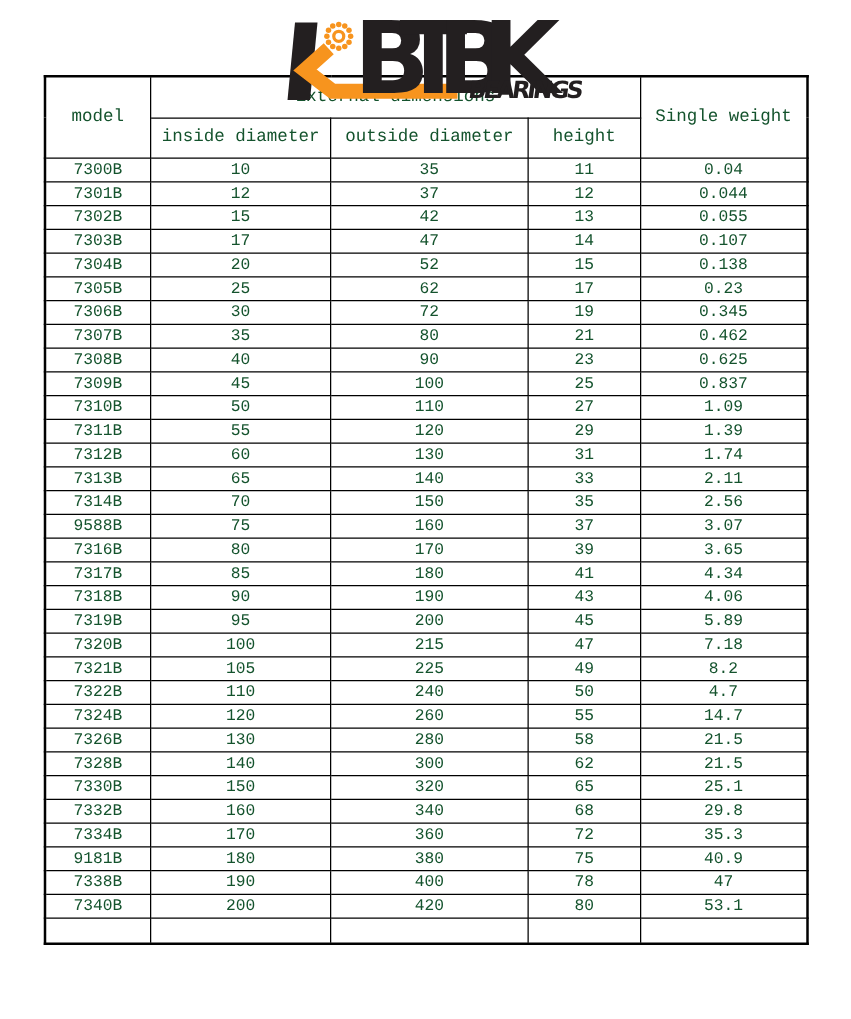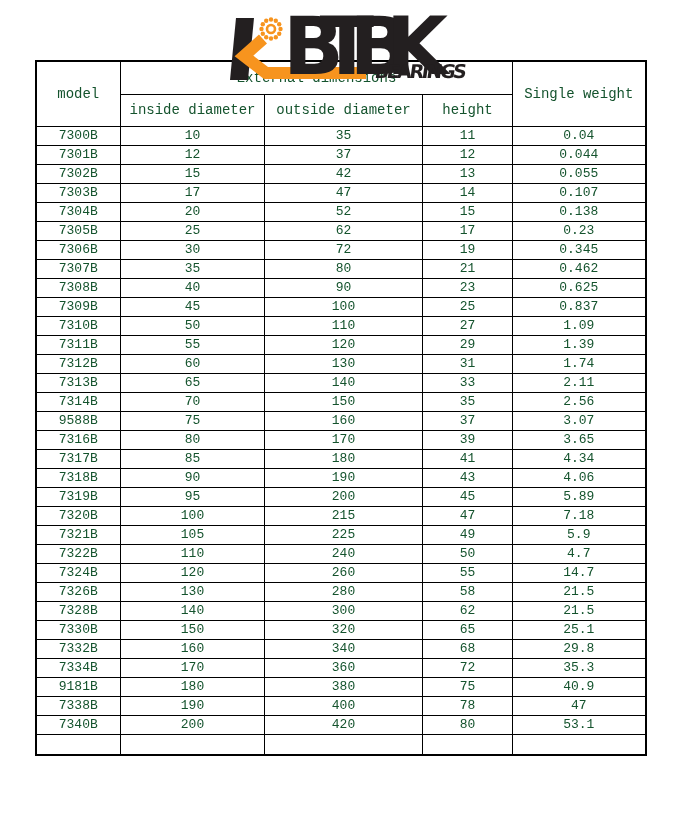--- a/index.html
+++ b/index.html
@@ -245,21 +245,21 @@
           <td>100</td>
           <td>215</td>
           <td>47</td>
           <td>7.18</td>
         </tr>
         <tr>
           <td>7321B</td>
           <td>105</td>
           <td>225</td>
           <td>49</td>
-          <td>5.9</td>
+          <td>8.2</td>
         </tr>
         <tr>
           <td>7322B</td>
           <td>110</td>
           <td>240</td>
           <td>50</td>
           <td>4.7</td>
         </tr>
         <tr>
           <td>7324B</td>

